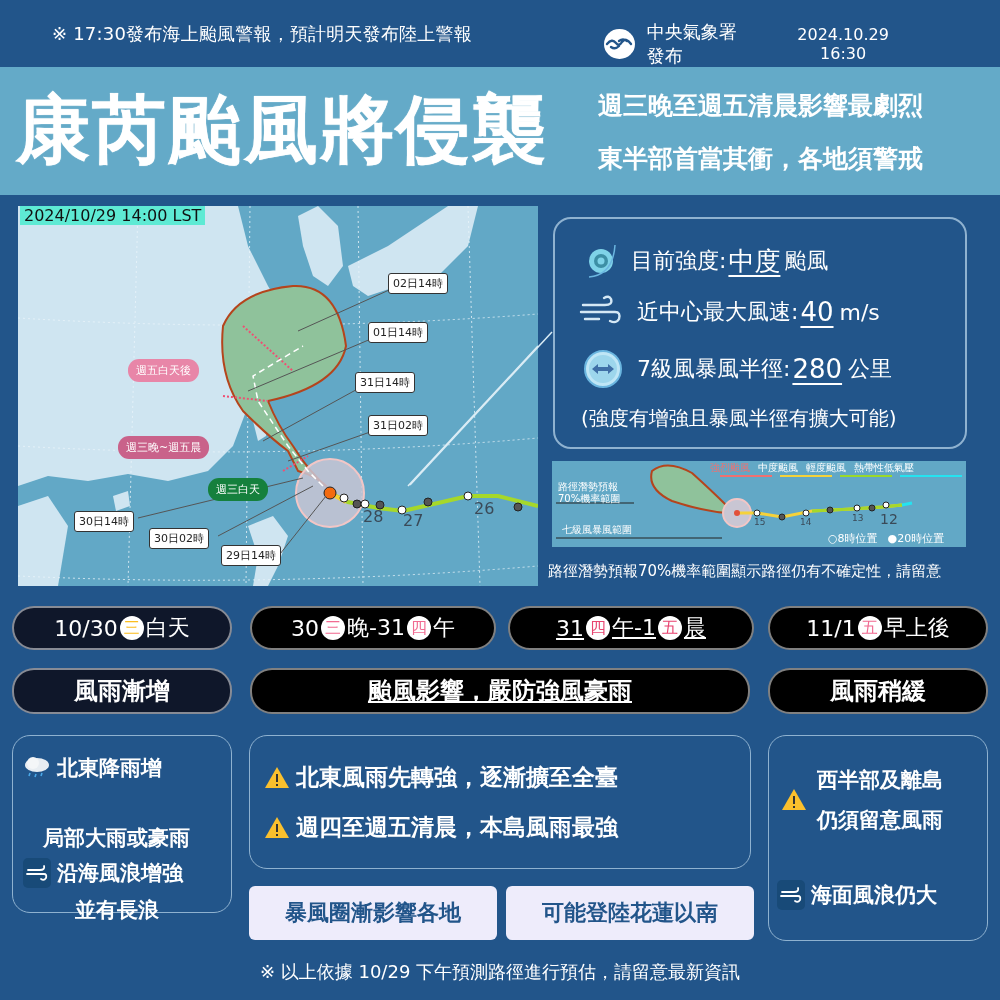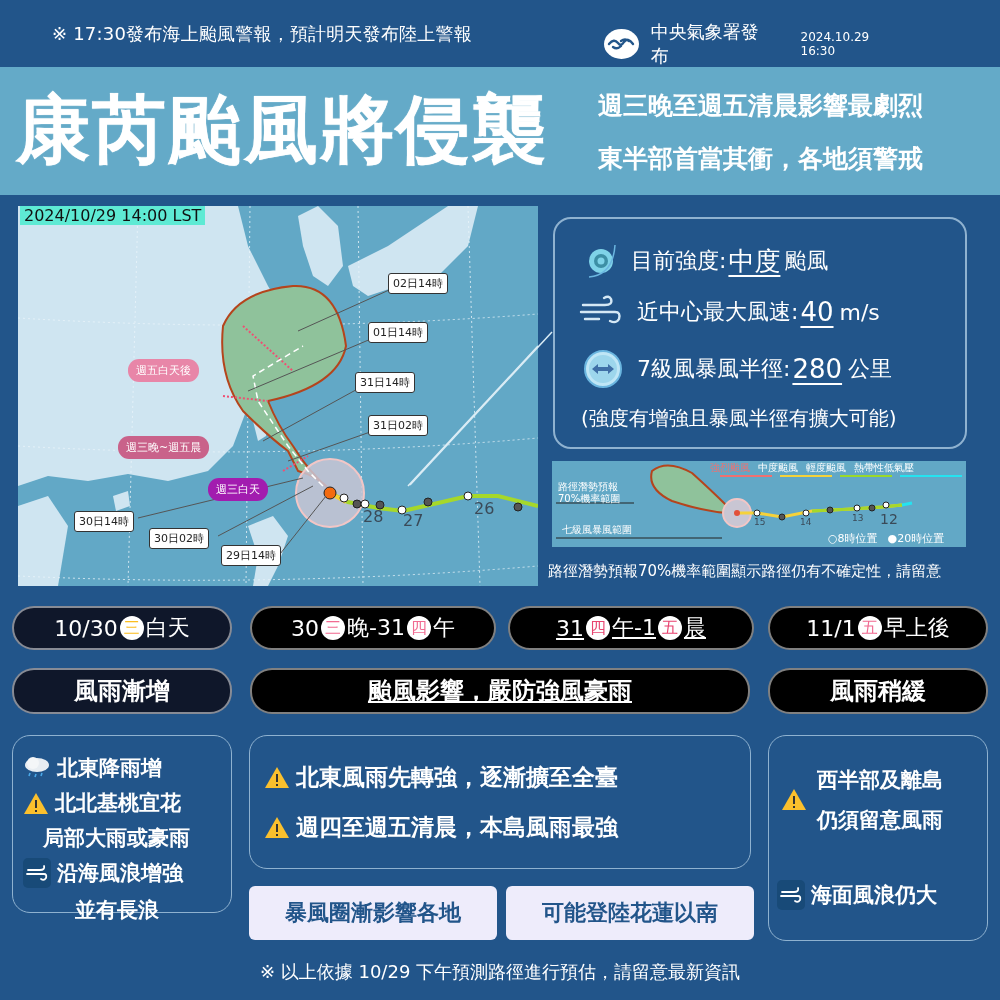--- a/index.html
+++ b/index.html
@@ -4,21 +4,21 @@
 <style>
   * { box-sizing: border-box; margin: 0; padding: 0; }
   html, body { width: 1000px; height: 1000px; overflow: hidden; }
   body { background: #22558a; font-family: "DejaVu Sans", "Liberation Sans", sans-serif; color: #fff; position: relative; }
 
   .topbar { position: absolute; left: 0; top: 0; width: 904px; height: 66px; display: flex; align-items: center; }
   .topbar .notice { position: absolute; left: 52px; top: 22px; font-size: 18px; color: #fff; letter-spacing: 0.2px; }
   .topbar .issuer { position: absolute; left: 604px; top: 20px; display: flex; align-items: center; gap: 12px; }
   .cwa-logo { width: 36px; height: 30px; border-radius: 50%; background: #fff; display: flex; align-items: center; justify-content: center; }
   .issuer .name { font-size: 18px; }
-  .issuer .time { font-size: 12px; margin-left: 16px; }
+  .issuer .time { font-size: 16px; margin-left: 16px; text-align: center; }
 
   .banner { position: absolute; left: 0; top: 67px; width: 1000px; height: 128px; background: #64aac8; }
   .banner .title { position: absolute; left: 16px; top: 12px; font-size: 74px; font-weight: bold; color: #fff; letter-spacing: 2px; line-height: 100px; text-shadow: 0 0 1px #fff; }
   .banner .sub1 { position: absolute; left: 598px; top: 22px; font-size: 25px; font-weight: bold; }
   .banner .sub2 { position: absolute; left: 598px; top: 75px; font-size: 25px; font-weight: bold; }
 
   .map { position: absolute; left: 18px; top: 206px; width: 520px; height: 380px; background: #62a8c6; overflow: hidden; }
   .map svg { position: absolute; left: 0; top: 0; }
   .map .stamp { position: absolute; left: 2px; top: 0px; font-size: 16px; color: #111; background: #5eead4; padding: 0 4px; font-family: "DejaVu Sans", sans-serif; }
   .tlabel { position: absolute; background: #fff; color: #222; font-size: 11px; border: 1px solid #333; border-radius: 3px; padding: 2px 4px; }
@@ -126,21 +126,21 @@
   <div class="stamp">2024/10/29 14:00 LST</div>
   <div class="tlabel" style="left:370px;top:67px">02日14時</div>
   <div class="tlabel" style="left:350px;top:116px">01日14時</div>
   <div class="tlabel" style="left:337px;top:166px">31日14時</div>
   <div class="tlabel" style="left:350px;top:209px">31日02時</div>
   <div class="tlabel" style="left:56px;top:305px">30日14時</div>
   <div class="tlabel" style="left:131px;top:322px">30日02時</div>
   <div class="tlabel" style="left:203px;top:339px">29日14時</div>
   <div class="plabel" style="left:110px;top:153px;background:#e886a8">週五白天後</div>
   <div class="plabel" style="left:100px;top:230px;background:#c9628a">週三晚~週五晨</div>
-  <div class="plabel" style="left:190px;top:272px;background:#a21caf">週三白天</div>
+  <div class="plabel" style="left:190px;top:272px;background:#15803d">週三白天</div>
 </div>
 
 <div class="info-card">
   <div class="info-row" style="top:22px">
     <svg width="32" height="40" viewBox="0 0 32 40">
         <circle cx="16" cy="20" r="12" fill="#7fd3e8"></circle>
         <circle cx="16" cy="20" r="7" fill="#3d8fa5"></circle>
         <circle cx="16" cy="20" r="3.5" fill="#7fd3e8"></circle>
         <path d="M4 36 Q28 34 30 4" stroke="#6bb6e0" stroke-width="1.5" fill="none"></path>
       </svg>
@@ -247,28 +247,20 @@
 
 <div class="box" style="left:12px;top:735px;width:220px;height:178px">
   <div class="line" style="left:10px;top:18px">
     <svg width="28" height="26" viewBox="0 0 28 26">
         <ellipse cx="14" cy="10" rx="12" ry="7" fill="#e8edf2"></ellipse>
         <circle cx="10" cy="8" r="6" fill="#f4f6f8"></circle>
         <path d="M7 18 l-1 3 M13 19 l-1 3 M19 18 l-1 3" stroke="#4aa8e8" stroke-width="1.6"></path>
       </svg>
     <span>北東降雨增</span>
   </div>
-  <div class="line" style="left:10px;top:53px">
-    <svg class="warn" viewBox="0 0 26 23">
-        <path d="M13 1 L25 22 H1 Z" fill="#fbc02d"></path>
-        <rect x="12" y="8" width="2" height="8" fill="#333"></rect>
-        <rect x="12" y="18" width="2" height="2" fill="#333"></rect>
-      </svg>
-    <span>北北基桃宜花</span>
-  </div>
   <div class="line" style="left:30px;top:88px">局部大雨或豪雨</div>
   <div class="line" style="left:10px;top:122px">
     <span class="wave-icon">
         <svg width="22" height="18" viewBox="0 0 22 18">
           <path d="M2 6 H14 Q19 6 18 2 M1 10 H18 Q21 10 20 14 Q18 17 15 15" stroke="#fff" stroke-width="1.8" fill="none" stroke-linecap="round"></path>
         </svg>
       </span>
     <span>沿海風浪增強</span>
   </div>
   <div class="line" style="left:62px;top:160px">並有長浪</div>

